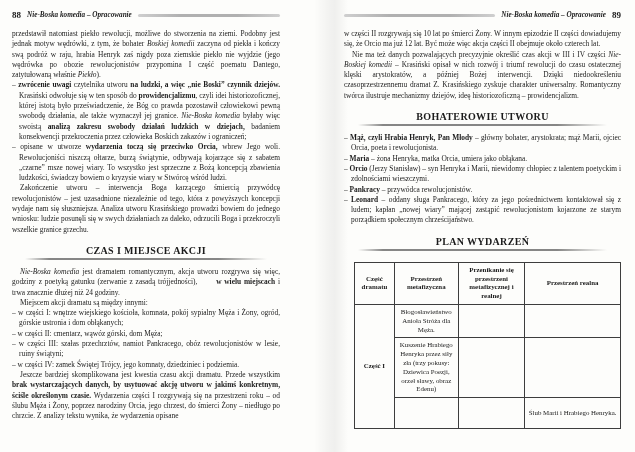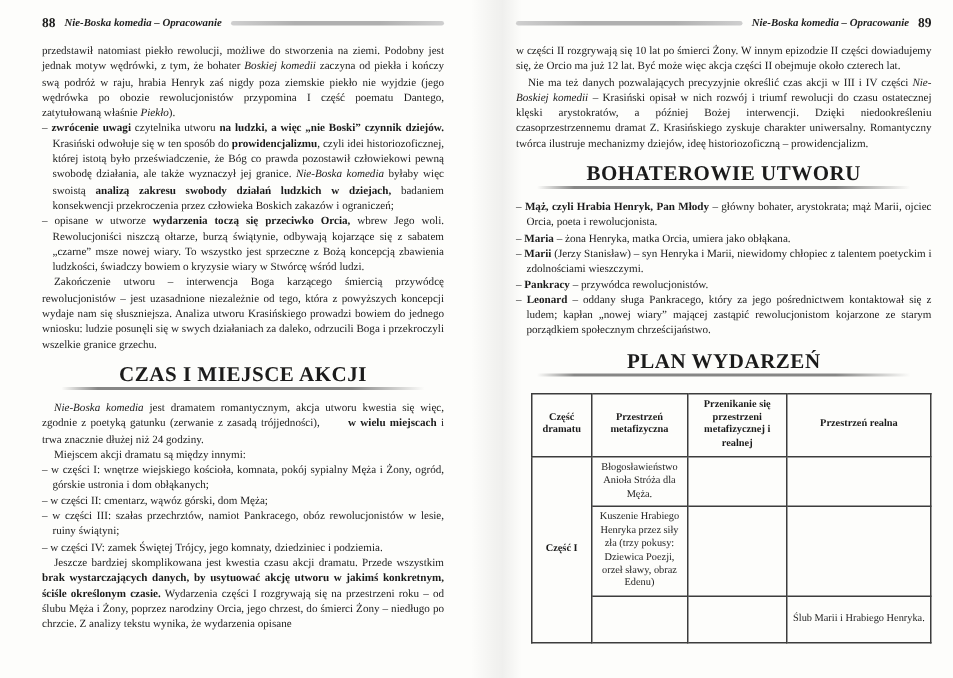--- a/index.html
+++ b/index.html
@@ -8,36 +8,36 @@
     background:#fdfdfb;
     font-family:"Liberation Serif","DejaVu Serif",serif;
     color:#1b1b1b;
   }
   .gutter{
     position:absolute;left:314px;top:0;width:34px;height:452px;
     background:linear-gradient(to right,rgba(0,0,0,0) 0%,rgba(0,0,0,0.045) 45%,rgba(0,0,0,0.055) 62%,rgba(0,0,0,0) 100%);
     pointer-events:none;
   }
   .page{position:absolute;top:10px;}
-  .page-left{left:28px;width:268px;}
+  .page-left{left:12px;width:268px;}
   .page-right{left:344px;width:277px;}
 
   .running-head{display:flex;align-items:center;gap:6px;margin-bottom:9px;}
   .pageno{font-weight:bold;font-size:9px;}
   .rtitle{font-style:italic;font-size:7.2px;white-space:nowrap;color:#222;font-weight:bold;}
   .headrule{flex:1;height:3px;border-radius:2px;
     background:linear-gradient(to right,#cfcfcf,#b0b0b0 30%,#b0b0b0 70%,#cfcfcf);}
 
   .body{font-size:7.4px;line-height:10.3px;text-align:justify;}
   .para{margin:0;}
   .para.indent{text-indent:8px;}
   .li{margin:0;padding-left:7px;text-indent:-7px;}
 
   .section-heading{
-    font-weight:bold;font-size:14px;letter-spacing:.35px;
+    font-weight:bold;font-size:10px;letter-spacing:.35px;
     text-align:center;margin-top:10px;line-height:11px;
   }
   .heading-rule{
     height:2px;width:90%;margin:2px auto 7px auto;
     background:linear-gradient(to right,rgba(80,80,80,0) 0%,rgba(55,55,55,.6) 10%,rgba(55,55,55,.6) 80%,rgba(80,80,80,0) 100%);
   }
 
   table.events{
     width:calc(100% - 10px);margin:11px 0 0 10px;
     border-collapse:collapse;
@@ -66,21 +66,21 @@
     <span class="rtitle">Nie-Boska komedia – Opracowanie</span>
     <span class="headrule"></span>
   </div>
   <div class="body">
       <div class="para"><span>przedstawił natomiast piekło rewolucji, możliwe do stworzenia na ziemi. Podobny jest jednak motyw wędrówki, z tym, że bohater </span><span style="font-style: italic;">Boskiej komedii</span><span> zaczyna od piekła i kończy swą podróż w raju, hrabia Henryk zaś nigdy poza ziemskie piekło nie wyjdzie (jego wędrówka po obozie rewolucjonistów przypomina I część poematu Dantego, zatytułowaną właśnie </span><span style="font-style: italic;">Piekło</span><span>).</span></div>
       <div class="li">– <span style="font-weight: bold;">zwrócenie uwagi</span><span> czytelnika utworu </span><span style="font-weight: bold;">na ludzki, a więc „nie Boski” czynnik dziejów.</span><span> Krasiński odwołuje się w ten sposób do </span><span style="font-weight: bold;">prowidencjalizmu</span><span>, czyli idei historiozoficznej, której istotą było przeświadczenie, że Bóg co prawda pozostawił człowiekowi pewną swobodę działania, ale także wyznaczył jej granice. </span><span style="font-style: italic;">Nie-Boska komedia</span><span> byłaby więc swoistą </span><span style="font-weight: bold;">analizą zakresu swobody działań ludzkich w dziejach,</span><span> badaniem konsekwencji przekroczenia przez człowieka Boskich zakazów i ograniczeń;</span></div>
       <div class="li">– <span>opisane w utworze </span><span style="font-weight: bold;">wydarzenia toczą się przeciwko Orcia,</span><span> wbrew Jego woli. Rewolucjoniści niszczą ołtarze, burzą świątynie, odbywają kojarzące się z sabatem „czarne” msze nowej wiary. To wszystko jest sprzeczne z Bożą koncepcją zbawienia ludzkości, świadczy bowiem o kryzysie wiary w Stwórcę wśród ludzi.</span></div>
       <div class="para indent"><span>Zakończenie utworu – interwencja Boga karzącego śmiercią przywódcę rewolucjonistów – jest uzasadnione niezależnie od tego, która z powyższych koncepcji wydaje nam się słuszniejsza. Analiza utworu Krasińskiego prowadzi bowiem do jednego wniosku: ludzie posunęli się w swych działaniach za daleko, odrzucili Boga i przekroczyli wszelkie granice grzechu.</span></div>
       <div class="section-heading">CZAS I MIEJSCE AKCJI</div>
       <div class="heading-rule"></div>
-      <div class="para indent"><span style="font-style: italic;">Nie-Boska komedia</span><span> jest dramatem romantycznym, akcja utworu kwestia się więc, zgodnie z poetyką gatunku (zerwanie z zasadą trójjedności), </span><span style="font-weight: bold; margin-left: 16px;">w wielu miejscach</span><span> i trwa znacznie dłużej niż 24 godziny.</span></div>
+      <div class="para indent"><span style="font-style: italic;">Nie-Boska komedia</span><span> jest dramatem romantycznym, akcja utworu rozgrywa się więc, godziny z poetyką gatunku (zerwanie z zasadą trójjedności), </span><span style="font-weight: bold; margin-left: 16px;">w wielu miejscach</span><span> i trwa znacznie dłużej niż 24 godziny.</span></div>
       <div class="para indent"><span>Miejscem akcji dramatu są między innymi:</span></div>
       <div class="li">– <span>w części I: wnętrze wiejskiego kościoła, komnata, pokój sypialny Męża i Żony, ogród, górskie ustronia i dom obłąkanych;</span></div>
       <div class="li">– <span>w części II: cmentarz, wąwóz górski, dom Męża;</span></div>
       <div class="li">– <span>w części III: szałas przechrztów, namiot Pankracego, obóz rewolucjonistów w lesie, ruiny świątyni;</span></div>
       <div class="li">– <span>w części IV: zamek Świętej Trójcy, jego komnaty, dziedziniec i podziemia.</span></div>
       <div class="para indent"><span>Jeszcze bardziej skomplikowana jest kwestia czasu akcji dramatu. Przede wszystkim </span><span style="font-weight: bold;">brak wystarczających danych, by usytuować akcję utworu w jakimś konkretnym, ściśle określonym czasie.</span><span> Wydarzenia części I rozgrywają się na przestrzeni roku – od ślubu Męża i Żony, poprzez narodziny Orcia, jego chrzest, do śmierci Żony – niedługo po chrzcie. Z analizy tekstu wynika, że wydarzenia opisane</span></div>
     </div>
 </div>
 
 <div class="page page-right">
@@ -89,21 +89,21 @@
     <span class="rtitle">Nie-Boska komedia – Opracowanie</span>
     <span class="pageno">89</span>
   </div>
   <div class="body">
       <div class="para"><span>w części II rozgrywają się 10 lat po śmierci Żony. W innym epizodzie II części dowiadujemy się, że Orcio ma już 12 lat. Być może więc akcja części II obejmuje około czterech lat.</span></div>
       <div class="para indent"><span>Nie ma też danych pozwalających precyzyjnie określić czas akcji w III i IV części </span><span style="font-style: italic;">Nie-Boskiej komedii</span><span> – Krasiński opisał w nich rozwój i triumf rewolucji do czasu ostatecznej klęski arystokratów, a później Bożej interwencji. Dzięki niedookreśleniu czasoprzestrzennemu dramat Z. Krasińskiego zyskuje charakter uniwersalny. Romantyczny twórca ilustruje mechanizmy dziejów, ideę historiozoficzną – prowidencjalizm.</span></div>
       <div class="section-heading">BOHATEROWIE UTWORU</div>
       <div class="heading-rule"></div>
       <div class="li">– <span style="font-weight: bold;">Mąż, czyli Hrabia Henryk, Pan Młody</span><span> – główny bohater, arystokrata; mąż Marii, ojciec Orcia, poeta i rewolucjonista.</span></div>
       <div class="li">– <span style="font-weight: bold;">Maria</span><span> – żona Henryka, matka Orcia, umiera jako obłąkana.</span></div>
-      <div class="li">– <span style="font-weight: bold;">Marii</span><span> (Jerzy Stanisław) – syn Henryka i Marii, niewidomy chłopiec z talentem poetyckim i zdolnościami wieszczymi.</span></div>
+      <div class="li">– <span style="font-weight: bold;">Orcio</span><span> (Jerzy Stanisław) – syn Henryka i Marii, niewidomy chłopiec z talentem poetyckim i zdolnościami wieszczymi.</span></div>
       <div class="li">– <span style="font-weight: bold;">Pankracy</span><span> – przywódca rewolucjonistów.</span></div>
       <div class="li">– <span style="font-weight: bold;">Leonard</span><span> – oddany sługa Pankracego, który za jego pośrednictwem kontaktował się z ludem; kapłan „nowej wiary” mającej zastąpić rewolucjonistom kojarzone ze starym porządkiem społecznym chrześcijaństwo.</span></div>
       <div class="section-heading">PLAN WYDARZEŃ</div>
       <div class="heading-rule"></div>
       <table class="events">
         <thead>
           <tr>
             <th>Część dramatu</th>
             <th>Przestrzeń metafizyczna</th>
             <th>Przenikanie się przestrzeni metafizycznej i realnej</th>

